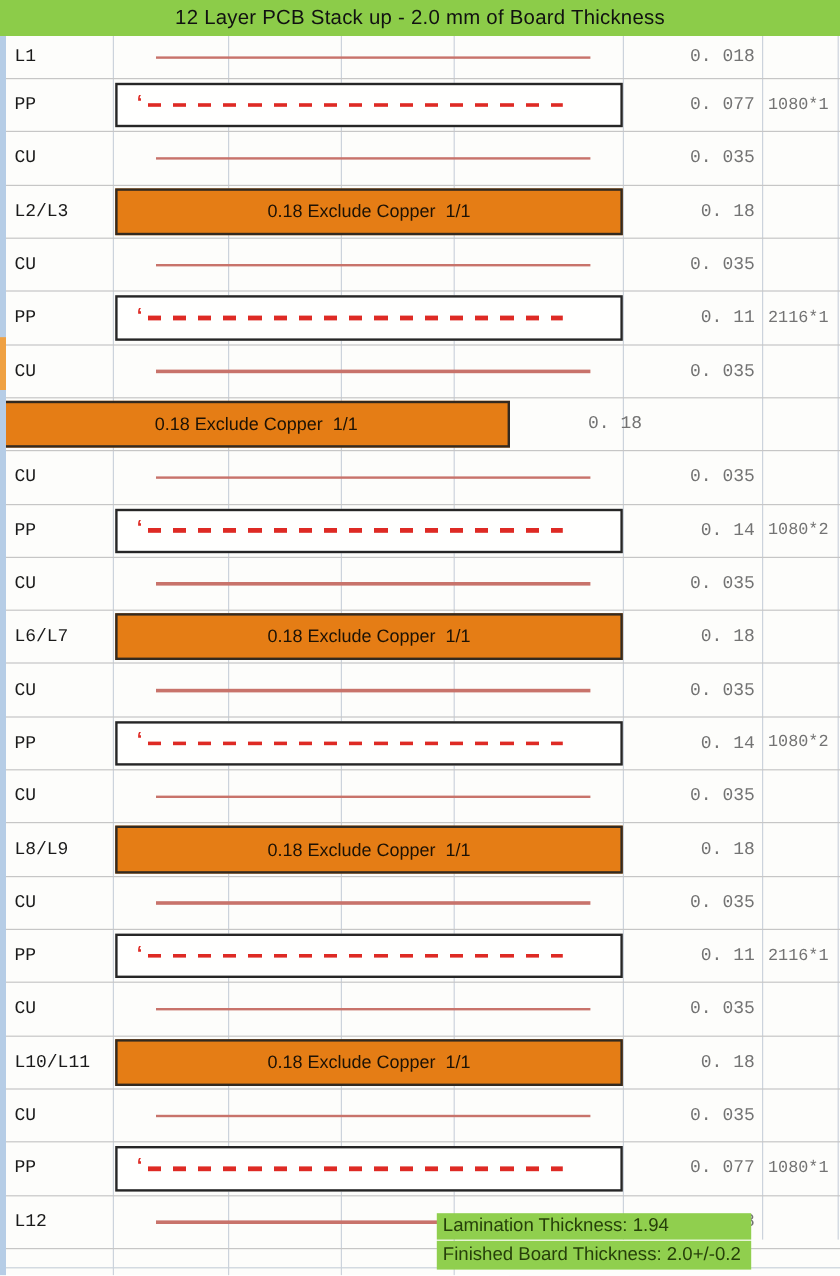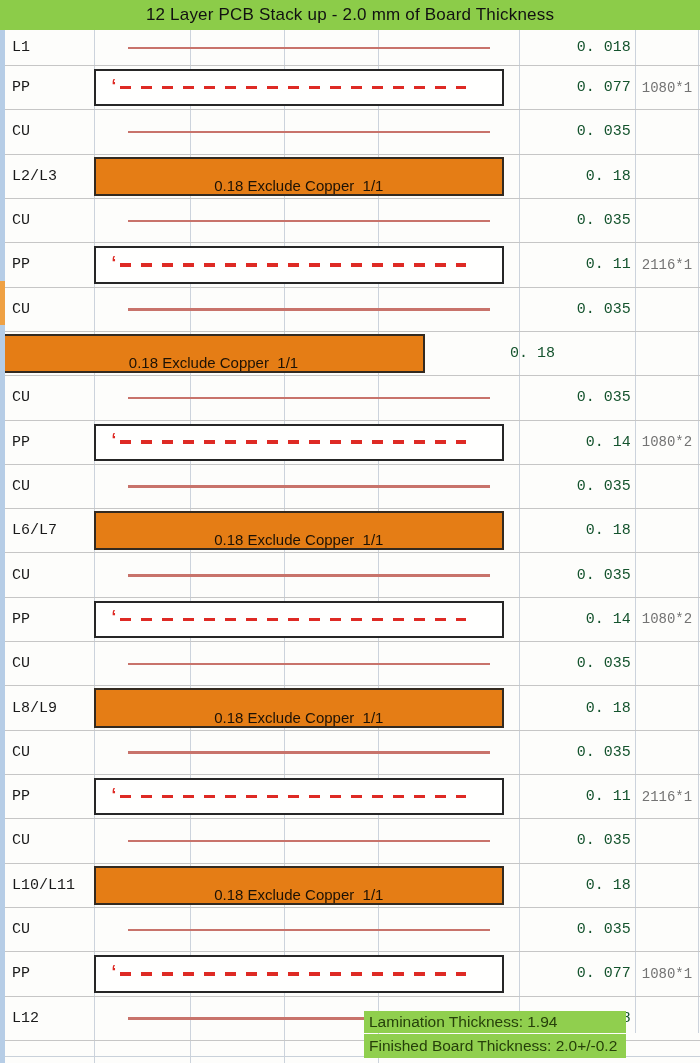--- a/index.html
+++ b/index.html
@@ -28,21 +28,21 @@
   .row.first{height:36px;}
   .c-label{
     width:94px;box-sizing:border-box;padding-left:12px;
     display:flex;align-items:center;
     font-family:"Liberation Mono",monospace;font-size:15px;color:#1a1a1a;
   }
   .c-diagram{width:425px;box-sizing:border-box;position:relative;display:flex;align-items:center;}
   .c-value{
     width:116px;box-sizing:border-box;padding-right:6px;
     display:flex;align-items:center;justify-content:flex-end;
-    font-family:"Liberation Mono",monospace;font-size:15px;color:#14532d;margin-left:20px;
+    font-family:"Liberation Mono",monospace;font-size:15px;color:#737373;
   }
   .c-type{
     width:65px;box-sizing:border-box;padding-left:5px;
     display:flex;align-items:center;
     font-family:"Liberation Mono",monospace;font-size:14px;color:#737373;
   }
   
   .cu-line{position:absolute;left:36px;width:362px;height:2.5px;background:#c8736b;top:50%;margin-top:-1px;}
   
   .pp-box{
@@ -52,21 +52,21 @@
   }
   .pp-mark{color:#de2a24;font-weight:bold;font-size:17px;margin-left:16px;line-height:0;transform:translateY(-2px);}
   .pp-dash{
     height:3.5px;width:346px;margin-left:4px;
     background-image:repeating-linear-gradient(to right,#de2a24 0 11px,transparent 11px 21px);
   }
   
   .core-box{
     position:absolute;left:2px;right:0;top:2px;bottom:2px;
     background:#e57d15;border:2px solid #332a20;box-sizing:border-box;
-    display:flex;align-items:flex-end;justify-content:center;
+    display:flex;align-items:center;justify-content:center;
   }
   .core-box span{font-size:15px;color:#1d1205;white-space:pre;}
   
   .bottom-area{position:absolute;left:0;top:1033px;width:700px;height:30px;z-index:1;}
   .bottom-inner{box-sizing:border-box;height:24px;border-bottom:1px solid #c9d1da;}
   
   .badge{
     position:absolute;left:364px;width:262px;background:#90cf4e;color:#26400a;
     display:flex;align-items:center;box-sizing:border-box;padding-left:5px;
     font-size:15.5px;z-index:5;

